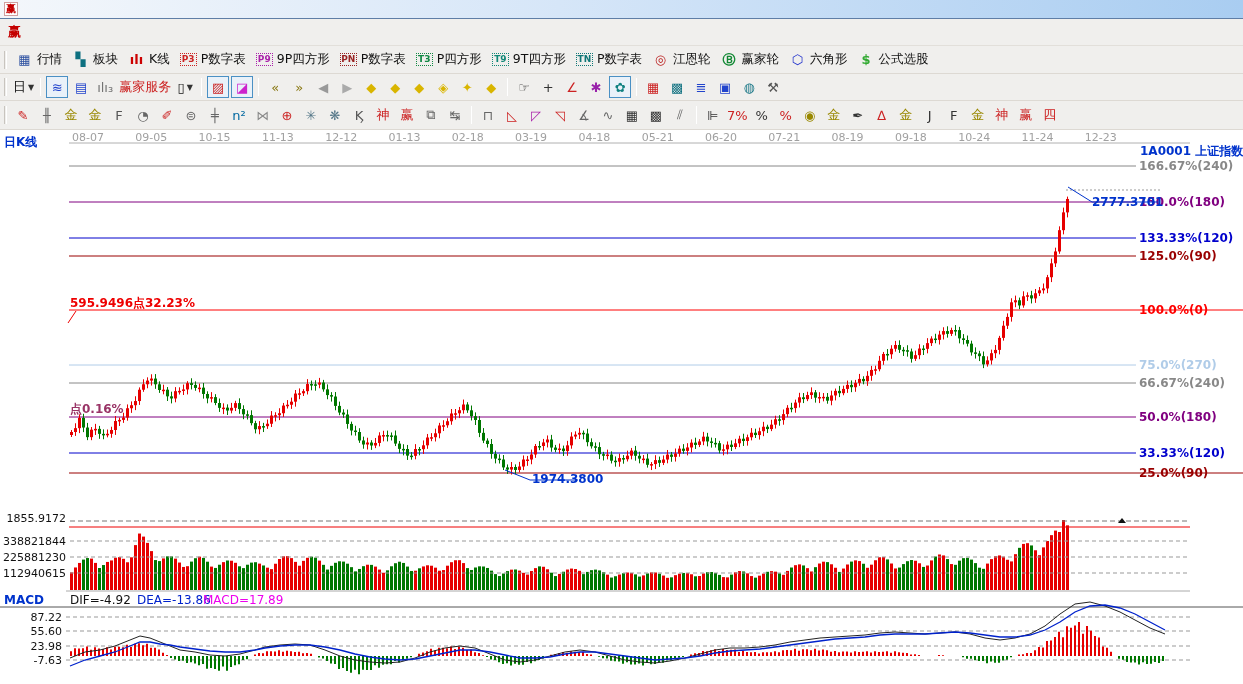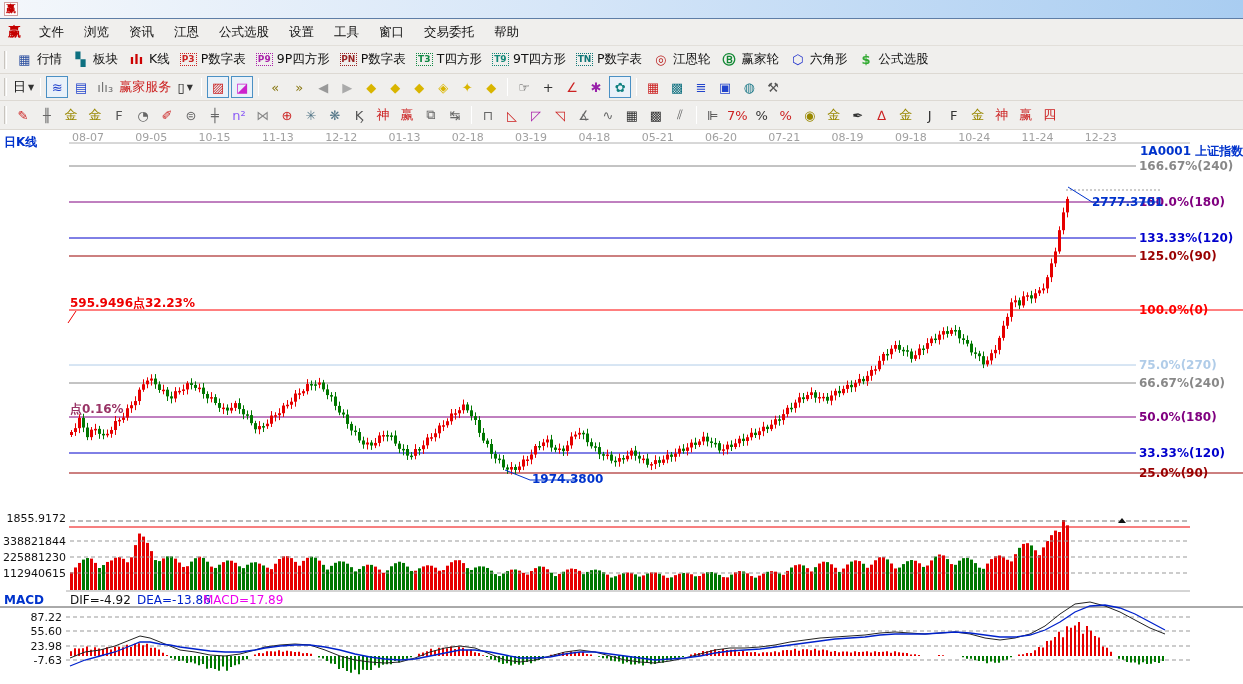--- a/index.html
+++ b/index.html
@@ -37,32 +37,20 @@
 </style>
 </head>
 <body>
 
 <div class="titlebar">
   <span class="applogo">赢</span>
 </div>
 
 <div class="menubar">
   <span class="menulogo">赢</span>
-  <span id="menu-items" style="display: flex;">
-      <span class="menu-item">文件</span>
-      <span class="menu-item">浏览</span>
-      <span class="menu-item">资讯</span>
-      <span class="menu-item">江恩</span>
-      <span class="menu-item">公式选股</span>
-      <span class="menu-item">设置</span>
-      <span class="menu-item">工具</span>
-      <span class="menu-item">窗口</span>
-      <span class="menu-item">交易委托</span>
-      <span class="menu-item">帮助</span>
-    </span>
 </div>
 
 <div class="toolbar" id="toolbar1">
   <span class="grip"></span>
 <span class="tb1-item">
       <span class="tb1-icon" style="color: rgb(43, 79, 160);">▦</span>
       <span>行情</span>
     </span>
     <span class="tb1-item">
       <span class="tb1-icon" style="color: rgb(14, 112, 128);">▚</span>
@@ -79,21 +67,21 @@
     <span class="tb1-item">
       <span class="tb1-icon boxed" style="color: rgb(170, 34, 170);">P9</span>
       <span>9P四方形</span>
     </span>
     <span class="tb1-item">
       <span class="tb1-icon boxed" style="color: rgb(153, 34, 34);">PN</span>
       <span>P数字表</span>
     </span>
     <span class="tb1-item">
       <span class="tb1-icon boxed" style="color: rgb(17, 136, 68);">T3</span>
-      <span>T四方形</span>
+      <span>P四方形</span>
     </span>
     <span class="tb1-item">
       <span class="tb1-icon boxed" style="color: rgb(17, 136, 119);">T9</span>
       <span>9T四方形</span>
     </span>
     <span class="tb1-item">
       <span class="tb1-icon boxed" style="color: rgb(17, 119, 119);">TN</span>
       <span>P数字表</span>
     </span>
     <span class="tb1-item">
@@ -156,21 +144,21 @@
   <span class="grip"></span>
 <span class="tbtn" style="color: rgb(204, 34, 34);">✎</span>
     <span class="tbtn" style="color: rgb(102, 102, 102);">╫</span>
     <span class="tbtn" style="color: rgb(153, 136, 0);">金</span>
     <span class="tbtn" style="color: rgb(153, 136, 0);">金</span>
     <span class="tbtn" style="color: rgb(85, 85, 85);">F</span>
     <span class="tbtn" style="color: rgb(102, 102, 102);">◔</span>
     <span class="tbtn" style="color: rgb(204, 34, 34);">✐</span>
     <span class="tbtn" style="color: rgb(102, 102, 102);">⊜</span>
     <span class="tbtn" style="color: rgb(102, 102, 102);">╪</span>
-    <span class="tbtn" style="color: #8b5cf6;">n²</span>
+    <span class="tbtn" style="color: #0369a1;">n²</span>
     <span class="tbtn" style="color: rgb(136, 136, 136);">⋈</span>
     <span class="tbtn" style="color: rgb(204, 34, 34);">⊕</span>
     <span class="tbtn" style="color: rgb(85, 119, 136);">✳</span>
     <span class="tbtn" style="color: rgb(85, 119, 136);">❋</span>
     <span class="tbtn" style="color: rgb(85, 85, 85);">Ϗ</span>
     <span class="tbtn" style="color: rgb(204, 34, 34);">神</span>
     <span class="tbtn" style="color: rgb(204, 34, 34);">赢</span>
     <span class="tbtn" style="color: rgb(102, 102, 102);">⧉</span>
     <span class="tbtn" style="color: rgb(102, 102, 102);">↹</span>
     <span class="tsep"></span>

